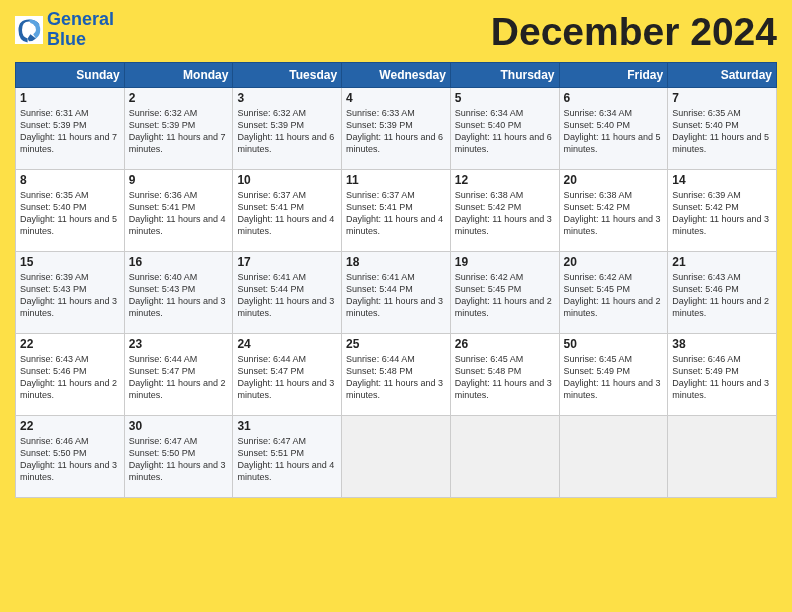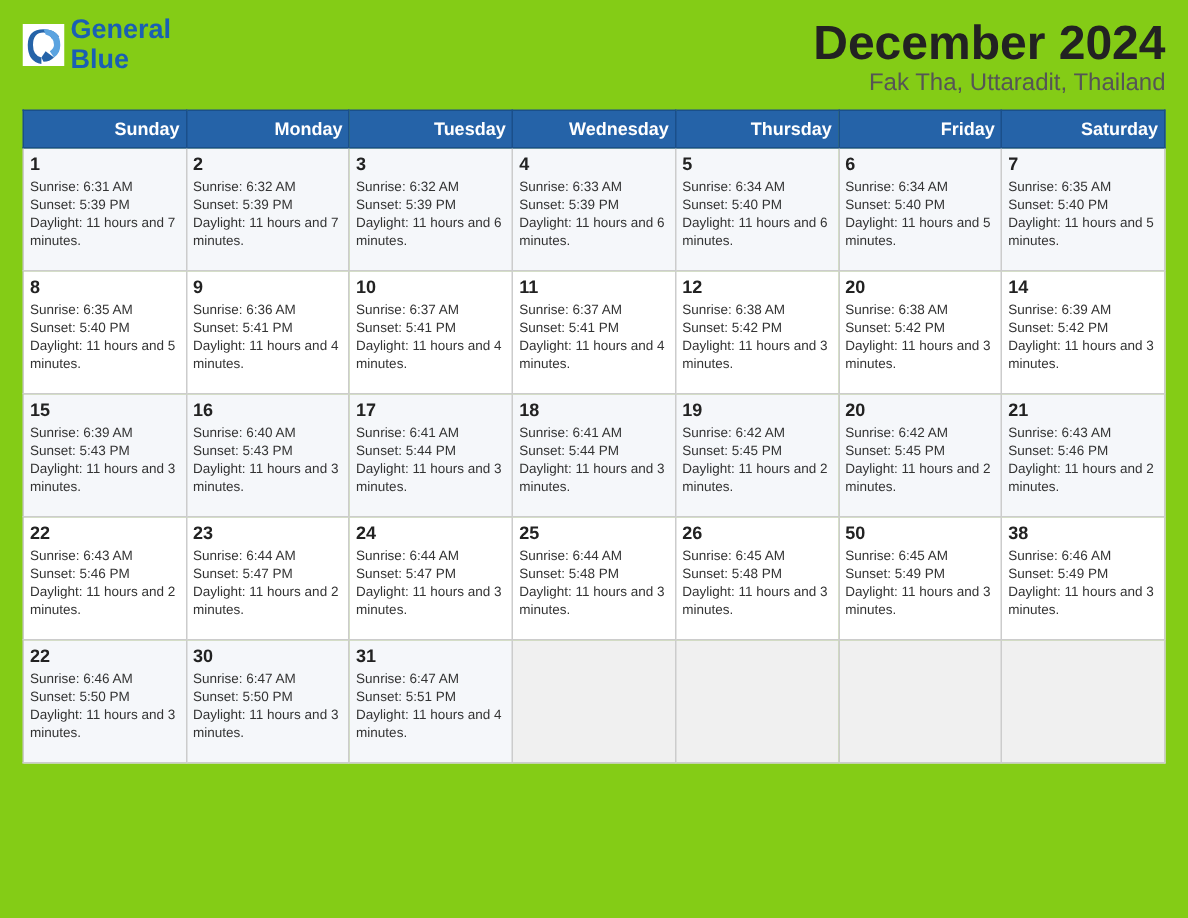--- a/index.html
+++ b/index.html
@@ -7,21 +7,21 @@
       font-family: Arial, sans-serif;
       background: #fff;
       width: 792px;
       height: 612px;
       overflow: hidden;
     }
     .page {
       width: 792px;
       height: 612px;
       padding: 10px 15px;
-      background: #84cc16;
+      background: #fde047;
     }
     .header {
       display: flex;
       justify-content: space-between;
       align-items: flex-start;
       margin-bottom: 8px;
     }
     .logo {
       display: flex;
       align-items: center;
@@ -37,21 +37,21 @@
     }
     .logo-icon {
       width: 28px;
       height: 28px;
       margin-right: 4px;
     }
     .title-area {
       text-align: right;
     }
     .month-title {
-      font-size: 32px;
+      font-size: 39px;
       font-weight: bold;
       color: #222;
     }
     .location-title {
       font-size: 16px;
       color: #555;
     }
     table {
       width: 100%;
       border-collapse: collapse;
@@ -109,21 +109,20 @@
         <path d="M20 5 Q36 5 36 20 Q36 28 30 32 L26 26 Q30 23 30 20 Q30 12 22 10Z" fill="#5ba3e0"></path>
         <path d="M18 32 L22 26 L30 32 Q26 36 20 36Z" fill="#2563a8"></path>
       </svg>
       <div class="logo-text">
         <span>General</span>
         <span>Blue</span>
       </div>
     </div>
     <div class="title-area">
       <div class="month-title">December 2024</div>
-      <div class="location-title">Fak Tha, Uttaradit, Thailand</div>
     </div>
   </div>
 
   <table>
     <thead>
       <tr>
         <th>Sunday</th>
         <th>Monday</th>
         <th>Tuesday</th>
         <th>Wednesday</th>

